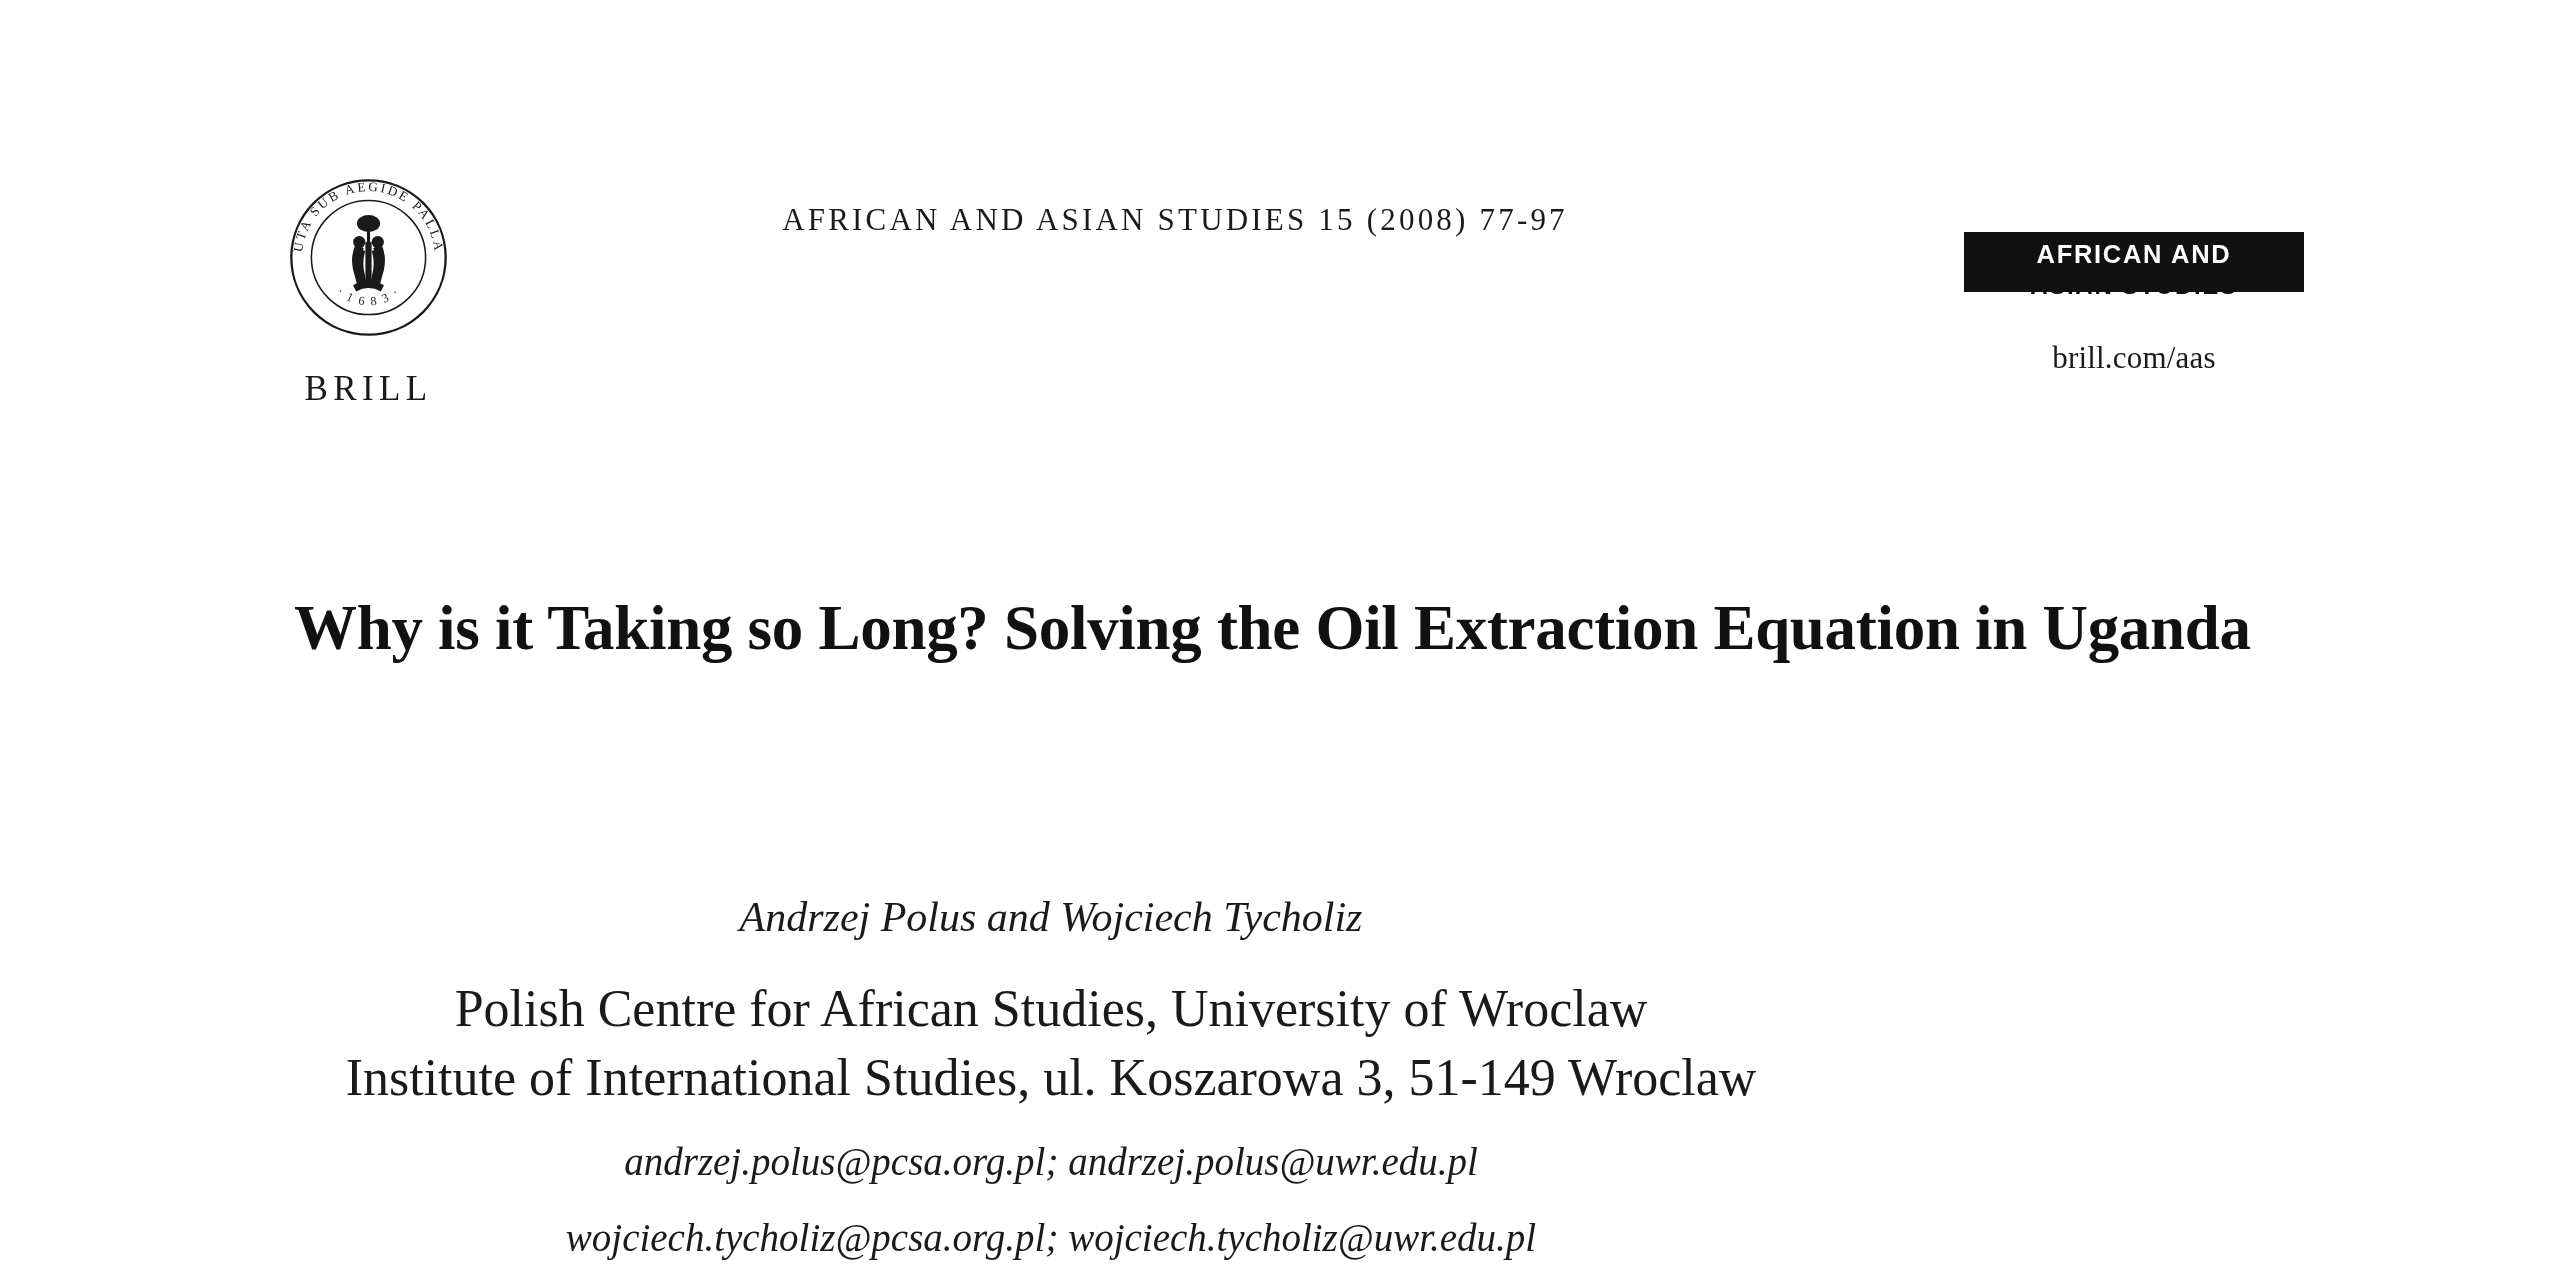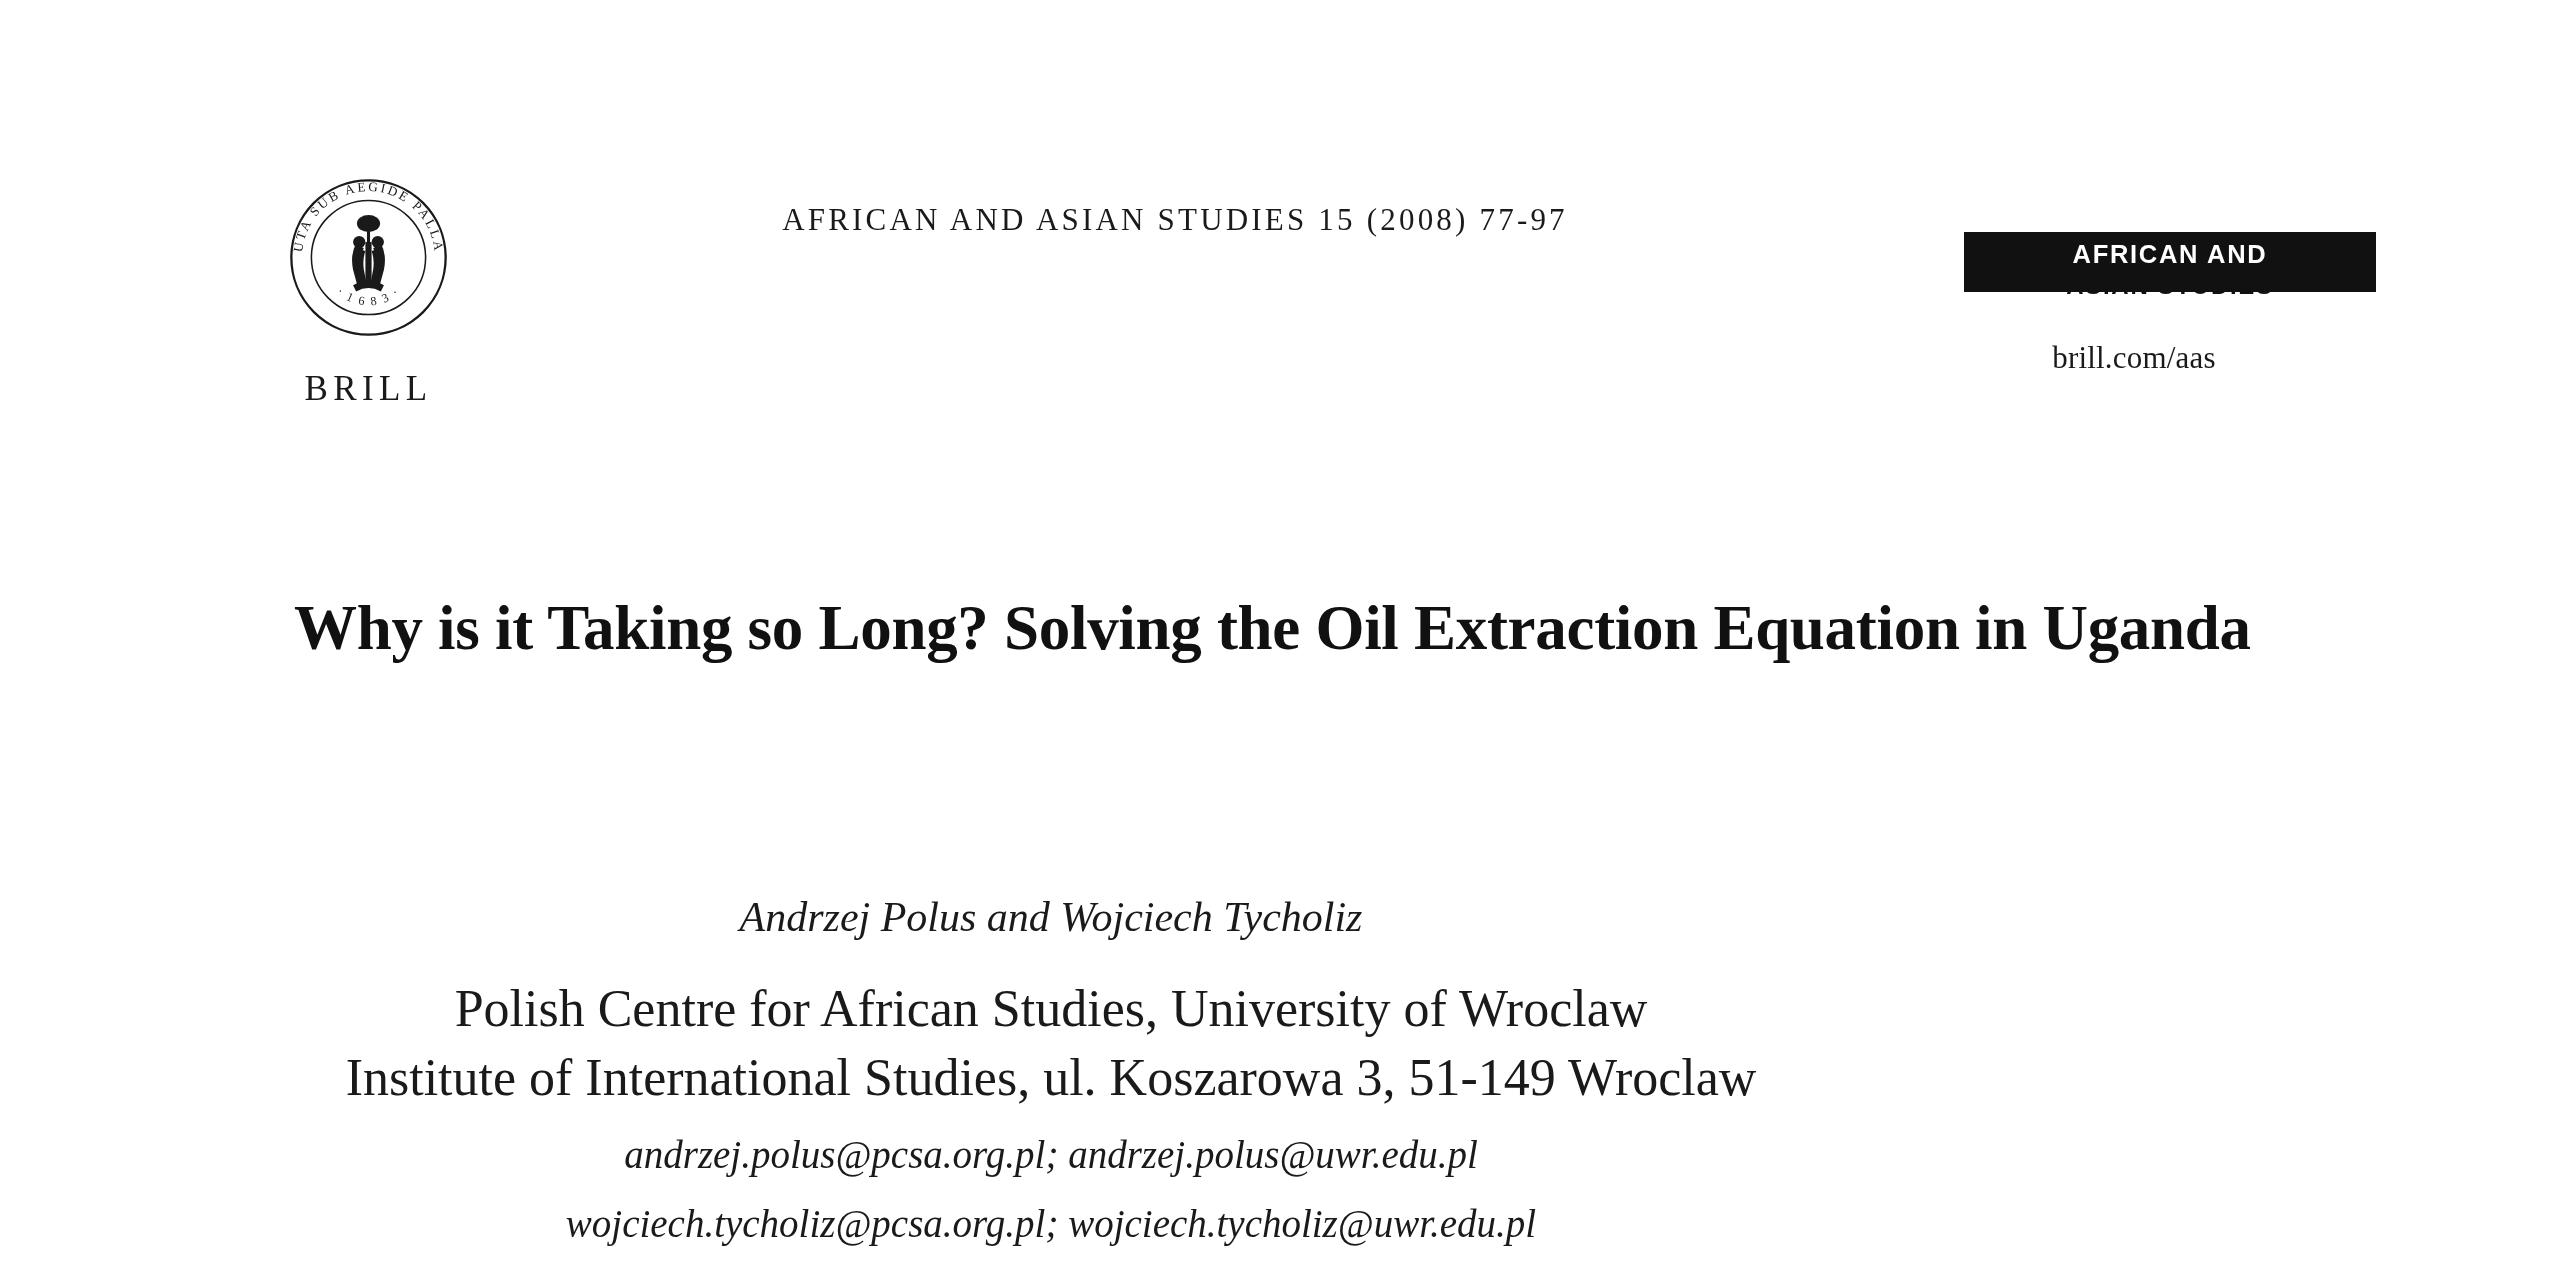--- a/index.html
+++ b/index.html
@@ -66,21 +66,21 @@
   
   .journal-mark {
     position: absolute;
     right: 272px;
     top: 232px;
     width: 340px;
     text-align: center;
   }
   .mark-box {
     position: relative;
-    width: 412px;
+    width: 340px;
     height: 60px;
     background: #111111;
     margin: 0 auto;
   }
   .mark-line1 {
     position: absolute;
     left: 0; right: 0;
     top: 7.7px;
     color: #ffffff;
     font-family: "Liberation Sans", sans-serif;
@@ -137,21 +137,21 @@
     font-size: 42px;
     line-height: 1.0;
     margin-bottom: 36px;
   }
   .affiliation {
     font-family: "Liberation Serif", serif;
     font-size: 52px;
     line-height: 1.33;
   }
   .emails {
-    margin-top: 17px;
+    margin-top: 24px;
     font-family: "Liberation Serif", serif;
     font-style: italic;
     font-size: 39px;
     line-height: 1.33;
   }
 </style>
 </head>
 <body>
 
 <div class="header">

